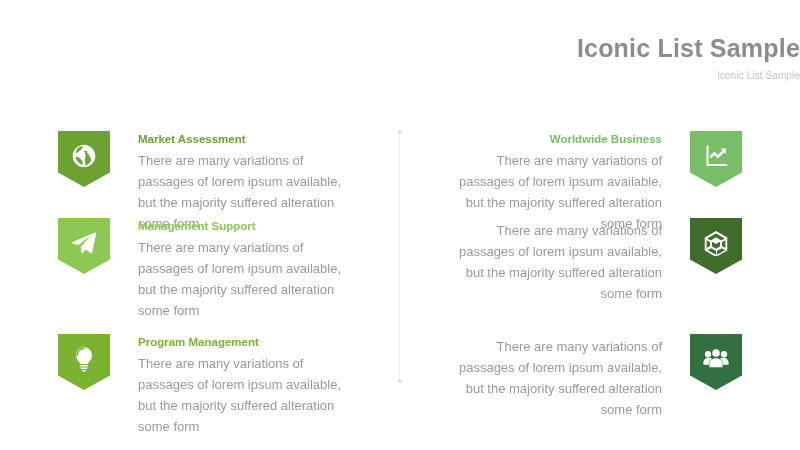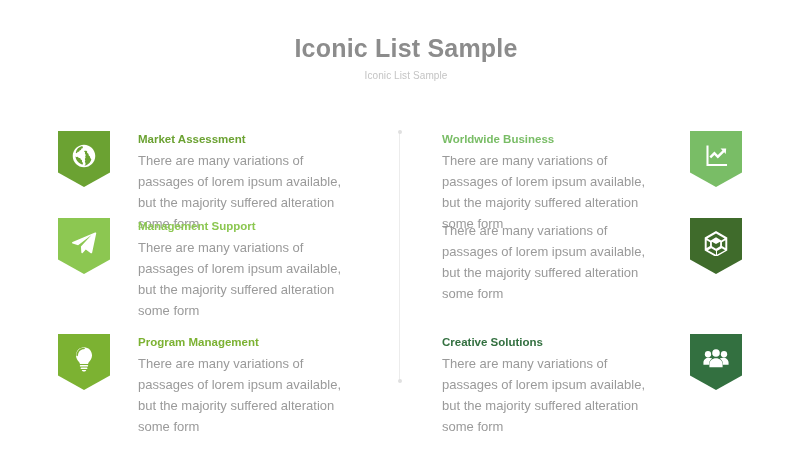--- a/index.html
+++ b/index.html
@@ -5,21 +5,21 @@
   * { margin:0; padding:0; box-sizing:border-box; }
   html, body { width:800px; height:450px; }
   body {
     background:#ffffff;
     font-family:"Liberation Sans", sans-serif;
     position:relative;
     overflow:hidden;
   }
 
   
-  .header { position:absolute; top:34px; left:0; width:800px; text-align:center;padding-left:12px; }
+  .header { position:absolute; top:34px; left:0; width:800px; text-align:right;padding-left:12px; }
   .slide-title {
     font-size:25px;
     font-weight:bold;
     color:#8c8c8c;
     letter-spacing:.2px;
     line-height:1.15;
   }
   .slide-subtitle {
     margin-top:7px;
     font-size:10px;
@@ -64,21 +64,21 @@
     clip-path:polygon(0% 0%, 100% 0%, 100% 74%, 50% 100%, 0% 74%);
     display:flex;
     align-items:center;
     justify-content:center;
   }
   .badge svg { width:26px; height:26px; display:block; margin-top:-6px; fill:#ffffff; }
 
   
   .txt { padding-top:2px; }
   .col-left  .txt { margin-left:28px; width:220px; text-align:left; }
-  .col-right .txt { margin-right:28px; width:220px; text-align:left; }
+  .col-right .txt { margin-right:28px; width:220px; text-align:right; }
 
   .item-title {
     font-size:11.5px;
     font-weight:bold;
     line-height:1.2;
     margin-bottom:3px;
     white-space:nowrap;
   }
   .item-desc {
     font-size:13px;
@@ -186,18 +186,17 @@
           <circle cx="4.6" cy="7.6" r="2.9"></circle>
           <circle cx="19.4" cy="7.6" r="2.9"></circle>
           <circle cx="12" cy="6.4" r="3.5"></circle>
           <path d="M8.4 11.6c-.9-.55-1.95-.85-3.1-.85C2.6 10.75.4 12.7.4 15.1v2.3h5.3v-1.2c0-1.7.95-3.2 2.4-4.1 .1-.2.2-.35.3-.5z"></path>
           <path d="M18.7 10.75c-1.15 0-2.2.3-3.1.85 .1.15.2.3.3.5 1.45.9 2.4 2.4 2.4 4.1v1.2h5.3v-2.3c0-2.4-2.2-4.35-4.9-4.35z"></path>
           <path d="M12 11.2c-3.35 0-6.1 2.35-6.1 5.25v3.15h12.2V16.45c0-2.9-2.75-5.25-6.1-5.25z"></path>
         </svg>
       </span>
     </div>
     <div class="txt">
-      <div class="item-title" style="color: rgb(51, 112, 64);">Creative Solutions</div>
       <div class="item-desc">There are many variations of passages of lorem ipsum available, but the majority suffered alteration some form</div>
     </div>
   </div>
 
 </div>
 
 </body></html>

